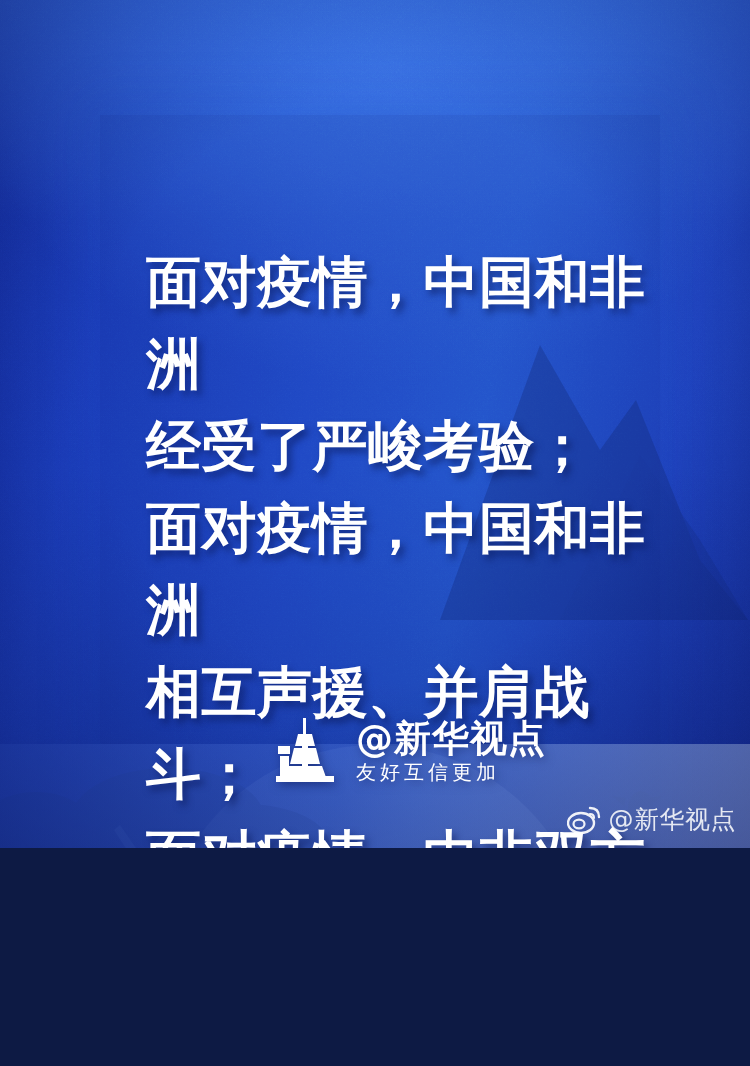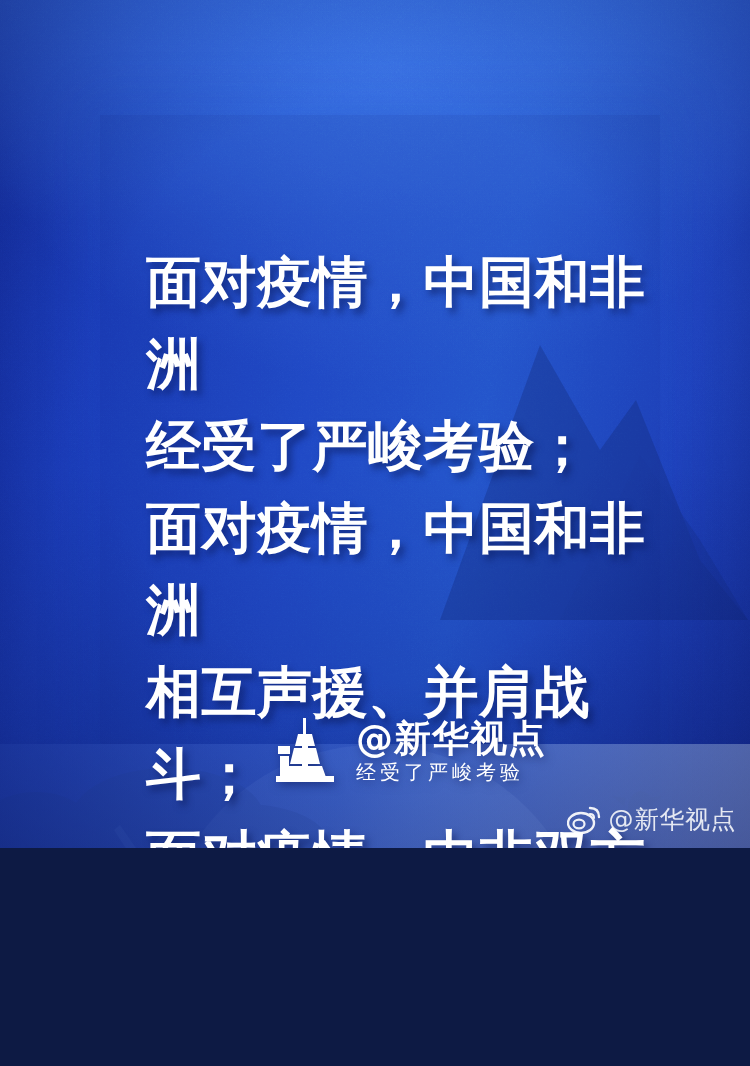--- a/index.html
+++ b/index.html
@@ -249,21 +249,21 @@
         <path d="M26 32 h22 l4 16 h-30 z"></path>
         <path d="M20 50 h34 l5 14 h-44 z"></path>
         <rect x="10" y="30" width="12" height="8"></rect>
         <rect x="12" y="40" width="9" height="24"></rect>
         <rect x="8" y="60" width="58" height="6"></rect>
         <path d="M34 30 l6 0 l0 34 l-6 0 z"></path>
       </g>
     </svg>
     <div class="brand-text">
       <div class="brand-main">@新华视点</div>
-      <div class="brand-sub">经受了严峻考验</div>
+      <div class="brand-sub">友好互信更加</div>
     </div>
   </div>
 
   <div class="watermark">
     <svg class="wm-icon" viewBox="0 0 34 28" xmlns="http://www.w3.org/2000/svg">
       <ellipse cx="14" cy="17" rx="13" ry="10" fill="none" stroke="#ffffff" stroke-width="2.4"></ellipse>
       <ellipse cx="12" cy="18" rx="5.5" ry="4.4" fill="none" stroke="#ffffff" stroke-width="2.2"></ellipse>
       <path d="M23 2 q9 0 9 9" fill="none" stroke="#ffffff" stroke-width="2.4" stroke-linecap="round"></path>
       <path d="M23 8 q4 0 4 4" fill="none" stroke="#ffffff" stroke-width="2.2" stroke-linecap="round"></path>
     </svg>

